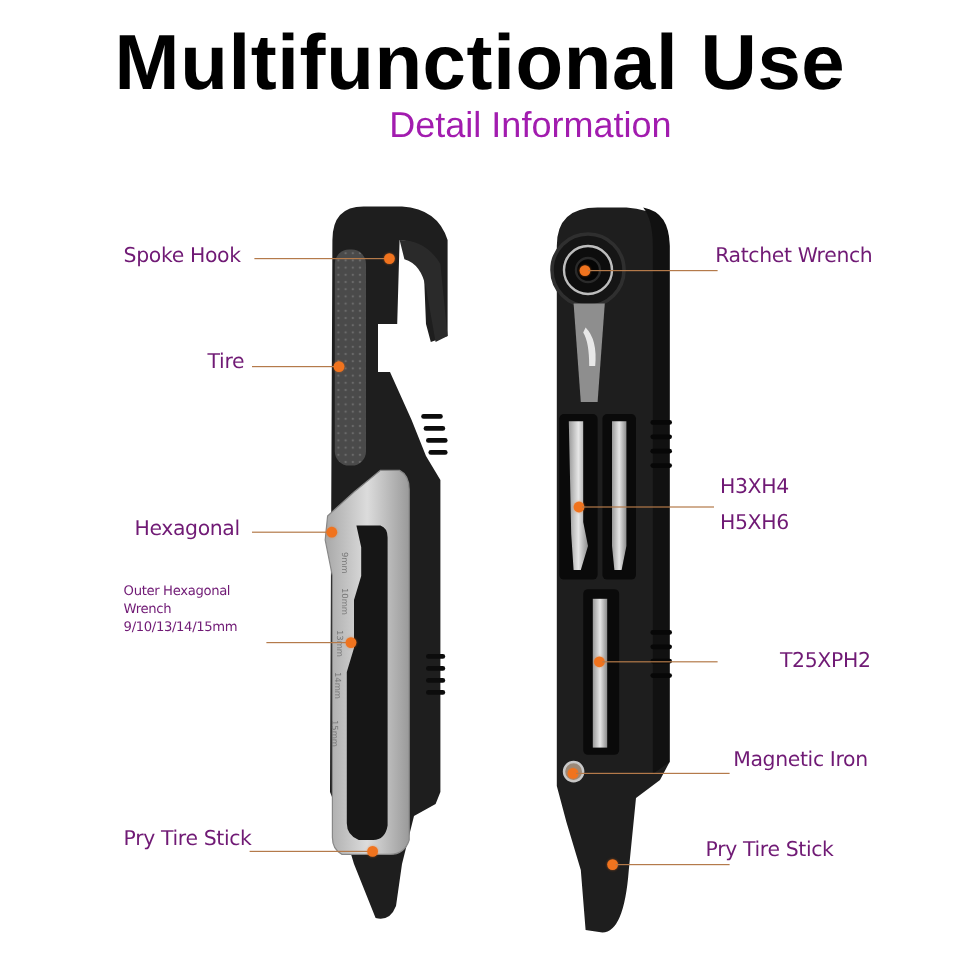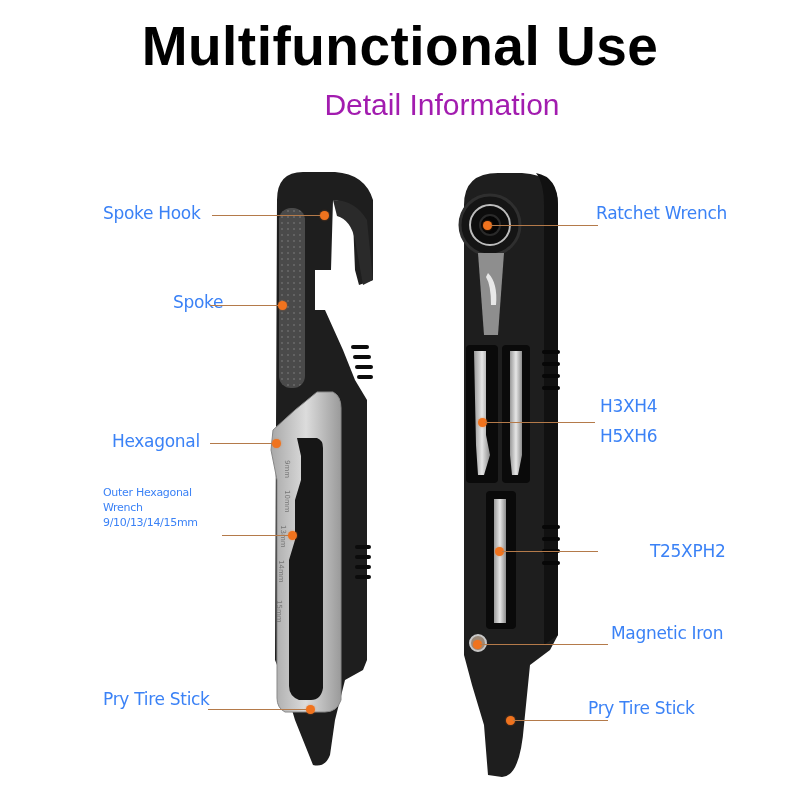--- a/index.html
+++ b/index.html
@@ -1,31 +1,31 @@
 <!DOCTYPE html>
 <html><head>
   <meta charset="utf-8">
   <style>
     * { margin: 0; padding: 0; box-sizing: border-box; }
     html, body { width: 800px; height: 800px; background: #ffffff; overflow: hidden; }
     body { position: relative; font-family: "Liberation Sans", sans-serif; color: #111; }
 
     .title {
       position: absolute; left: 0; width: 800px; top: 14px;
-      text-align: center; font-weight: 700; font-size: 55px; letter-spacing: 0.5px;
+      text-align: center; font-weight: 700; font-size: 65px; letter-spacing: 0.5px;
       font-family: "Liberation Sans", sans-serif; color: #000;
     }
     .subtitle {
       position: absolute; left: 0; width: 800px; top: 88px;
       text-align: center; font-weight: 400; font-size: 30px;
       font-family: "Liberation Sans", sans-serif; color: #a21caf; margin-left: 42px;
     }
 
     .label {
-      position: absolute; font-size: 17px; color: #3b82f6; white-space: nowrap;
+      position: absolute; font-size: 17px; color: #701a75; white-space: nowrap;
       font-family: "DejaVu Sans", sans-serif; letter-spacing: -0.3px;
     }
     .label.multi { white-space: normal; line-height: 15px; font-size: 11px; }
 
     .leader { position: absolute; height: 1px; background: #b47a4a; }
     .dot {
       position: absolute; width: 9px; height: 9px; border-radius: 50%;
       background: #f0731e; box-shadow: 0 0 2px rgba(240,115,30,0.6);
     }
 
@@ -114,21 +114,21 @@
     <rect x="84" y="396" width="18" height="4" rx="2"></rect>
   </g>
 
   <circle cx="20" cy="478" r="8" fill="#9a8a7a" stroke="#c8c8c8" stroke-width="2"></circle>
 </svg>
 
 <div class="label" style="left:103px; top:203px;">Spoke Hook</div>
 <div class="leader" style="left:212px; top:215px; width:112px;"></div>
 <div class="dot" style="left:320px; top:211px;"></div>
 
-<div class="label" style="left:173px; top:292px;">Spoke</div>
+<div class="label" style="left:173px; top:292px;">Tire</div>
 <div class="leader" style="left:210px; top:305px; width:72px;"></div>
 <div class="dot" style="left:278px; top:301px;"></div>
 
 <div class="label" style="left:112px; top:431px;">Hexagonal</div>
 <div class="leader" style="left:210px; top:443px; width:66px;"></div>
 <div class="dot" style="left:272px; top:439px;"></div>
 
 <div class="label multi" style="left:103px; top:485px;">
   <div>Outer Hexagonal</div>
   <div>Wrench</div>

